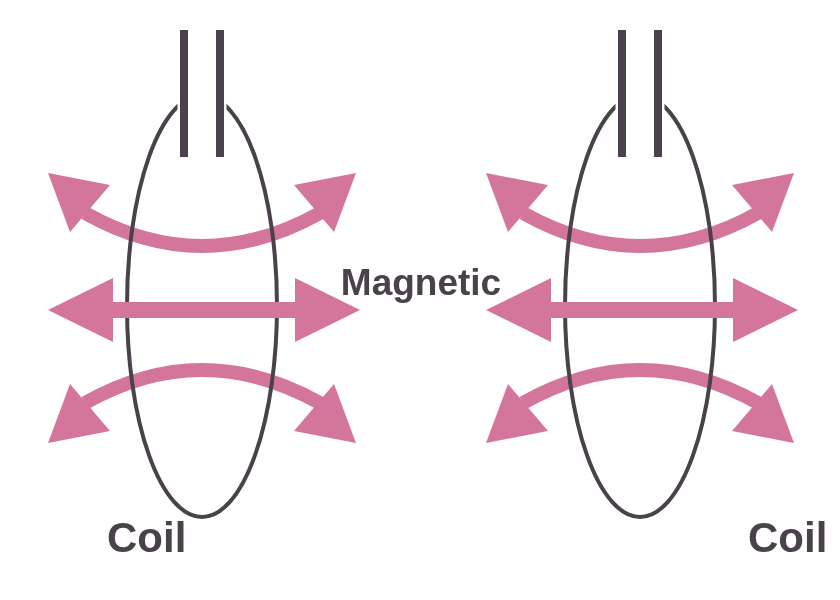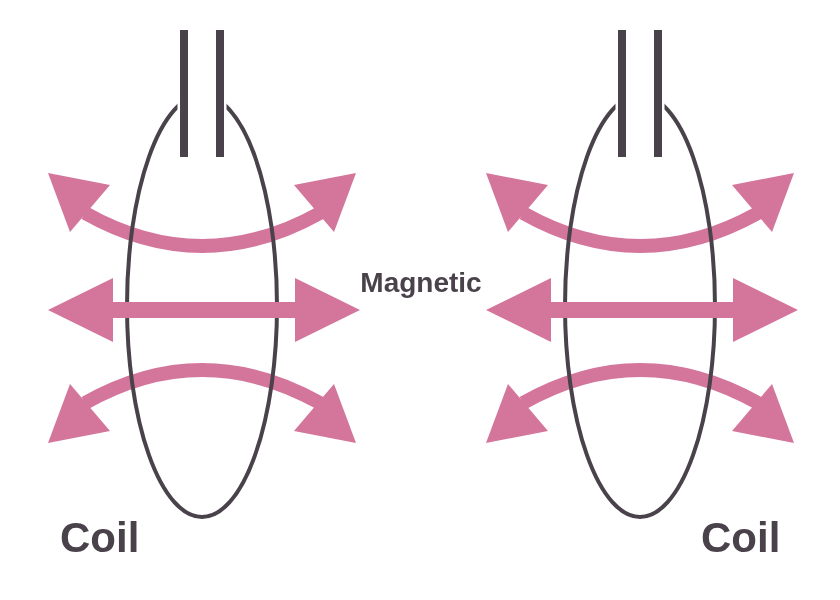--- a/index.html
+++ b/index.html
@@ -29,28 +29,29 @@
     position: absolute;
     color: var(--dark, #4a424b);
     font-weight: bold;
     white-space: nowrap;
     user-select: none;
   }
   .label-magnetic {
     left: 421px;
     top: 258px;
     transform: translateX(-50%);
-    font-size: 28px;
+    font-size: 37px;
     line-height: 50px;
     text-align: right;
   }
   .label-magnetic span { display: block; }
   .label-coil {
     font-size: 42px;
     line-height: 42px;
+    margin-left: 47px;
   }
   .label-coil-left  { left: 60px;  top: 517px; }
   .label-coil-right { left: 701px; top: 517px; }
 </style>
 </head>
 <body>
 
 <div class="stage">
 
   <svg class="diagram" width="840" height="600" viewBox="0 0 840 600">

